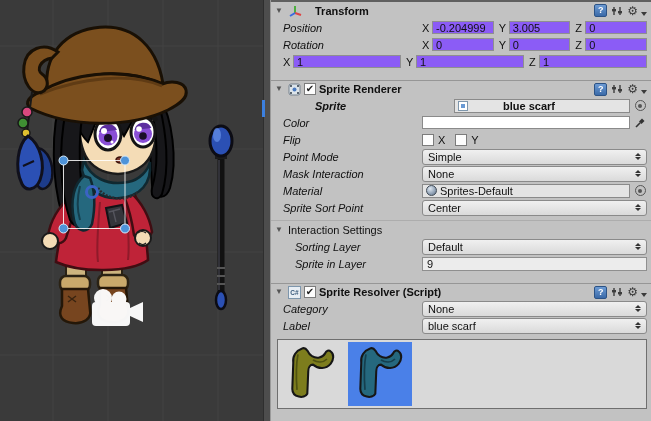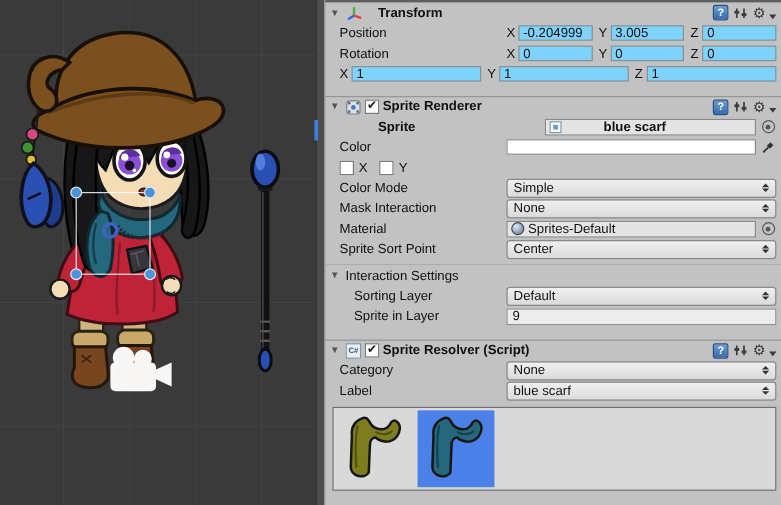--- a/index.html
+++ b/index.html
@@ -24,29 +24,29 @@
   .help-ic { width:13px; height:13px; background:linear-gradient(#6d9bd4,#3a6aa8); border:1px solid #2c5386;
              border-radius:2px; color:#fff; font-size:9px; font-weight:bold; text-align:center; line-height:11px; }
   .gear { font-size:12px; color:#3b3b3b; line-height:12px; }
   .gear-caret { width:0; height:0; border-left:3px solid transparent; border-right:3px solid transparent;
                 border-top:4px solid #3b3b3b; margin-left:-1px; margin-top:6px; }
   .chk { width:12px; height:12px; background:#fdfdfd; border:1px solid #7c7c7c; font-size:10px;
          line-height:10px; text-align:center; color:#222; flex:none; }
   .chk.empty { color:transparent; }
 
   .prop-row { height:17px; display:flex; align-items:center; padding-left:12px; position:relative; }
-  .prop-label { width:139px; flex:none; overflow:hidden; white-space:nowrap; }
+  .prop-label { width:139px; flex:none; overflow:hidden; white-space:nowrap;font-style:italic; }
   .prop-label.indent { padding-left:12px; }
   .prop-value { flex:1; display:flex; align-items:center; margin-right:4px; min-width:0; }
   .b { font-weight:bold;margin-left:32px; }
 
   .tf-group { flex:1; display:flex; align-items:center; gap:2px; margin-right:5px; min-width:0; }
   .tf-group:last-child { margin-right:0; }
   .axis { width:8px; flex:none; }
-  .tf-input { flex:1; height:13px; background:#7dd3fc; border:1px solid #8f8f8f; padding:0 3px;
+  .tf-input { flex:1; height:13px; background:#8b5cf6; border:1px solid #8f8f8f; padding:0 3px;
               display:flex; overflow:hidden; white-space:nowrap; }
 
   .dd { flex:1; height:16px; background:linear-gradient(#f0f0f0,#dadada); border:1px solid #8a8a8a;
         border-radius:3px; display:flex; align-items:center; padding:0 5px; min-width:0; }
   .dd-caret { margin-left:auto; display:flex; flex-direction:column; gap:1px; align-items:center; }
   .dd-caret .up { width:0; height:0; border-left:3px solid transparent; border-right:3px solid transparent;
                   border-bottom:3px solid #333; }
   .dd-caret .dn { width:0; height:0; border-left:3px solid transparent; border-right:3px solid transparent;
                   border-top:3px solid #333; }
 
@@ -340,34 +340,35 @@
         <span class="trail">
           <svg width="12" height="12">
             <path d="M2,10 L6.2,5.8" stroke="#333" stroke-width="1.6"></path>
             <path d="M5,4.5 L8,1.5 L10.5,4 L7.5,7 Z" fill="#333"></path>
           </svg>
         </span>
       </div>
     </div>
 
     <div class="prop-row">
+      <span class="prop-label">Flip</span>
       <div class="prop-value">
         <span class="flip-box">
             <span class="chk empty">.</span>
           <span>X</span>
           </span>
         <span class="flip-box">
             <span class="chk empty">.</span>
           <span>Y</span>
           </span>
       </div>
     </div>
 
     <div class="prop-row">
-      <span class="prop-label">Color Mode</span>
+      <span class="prop-label">Point Mode</span>
       <div class="prop-value">
         <div class="dd">
           <span>Simple</span>
           <span class="dd-caret">
               <span class="up"></span>
               <span class="dn"></span>
             </span>
         </div>
       </div>
     </div>

